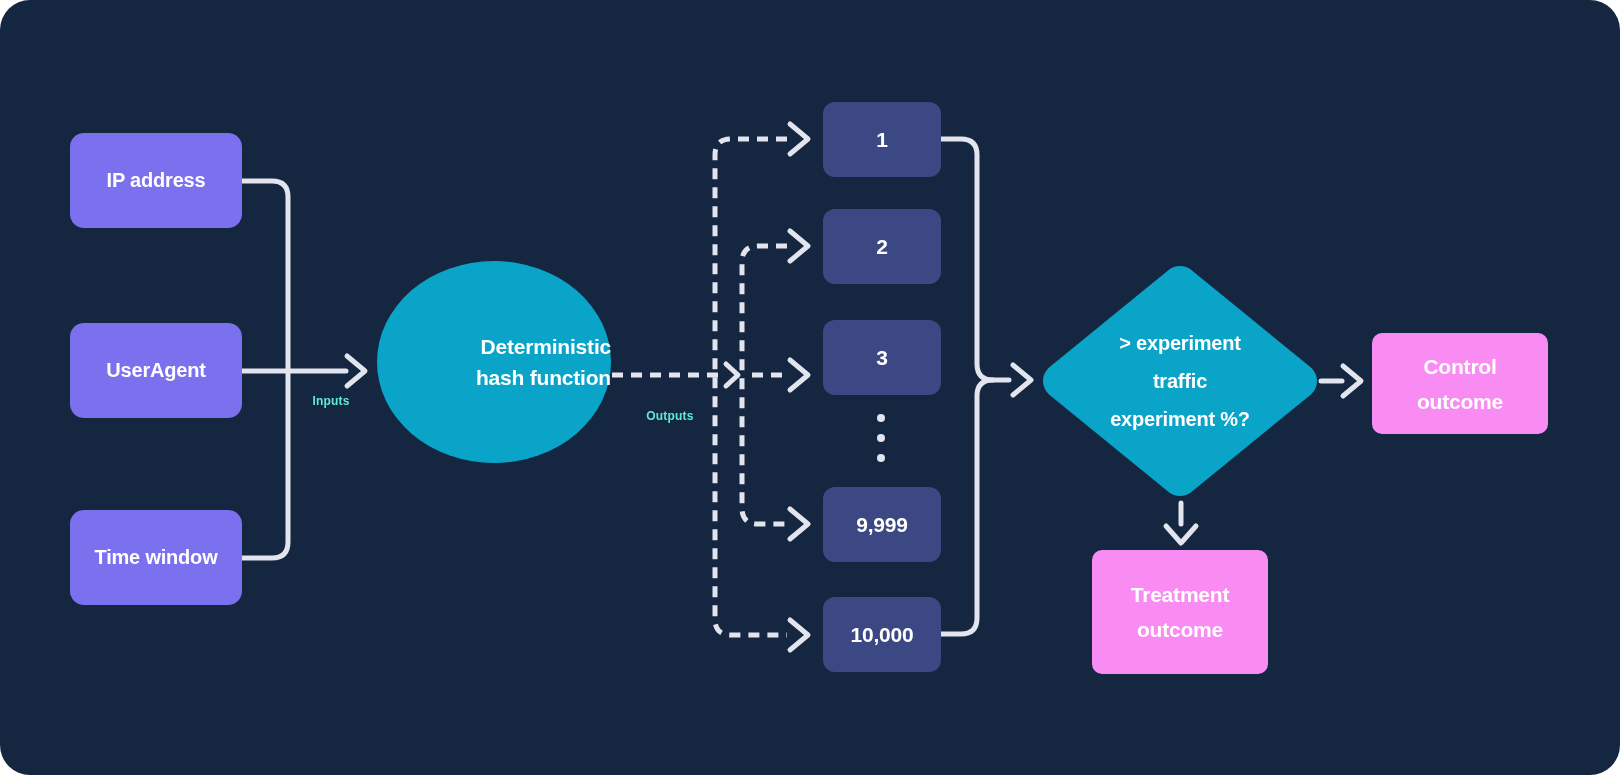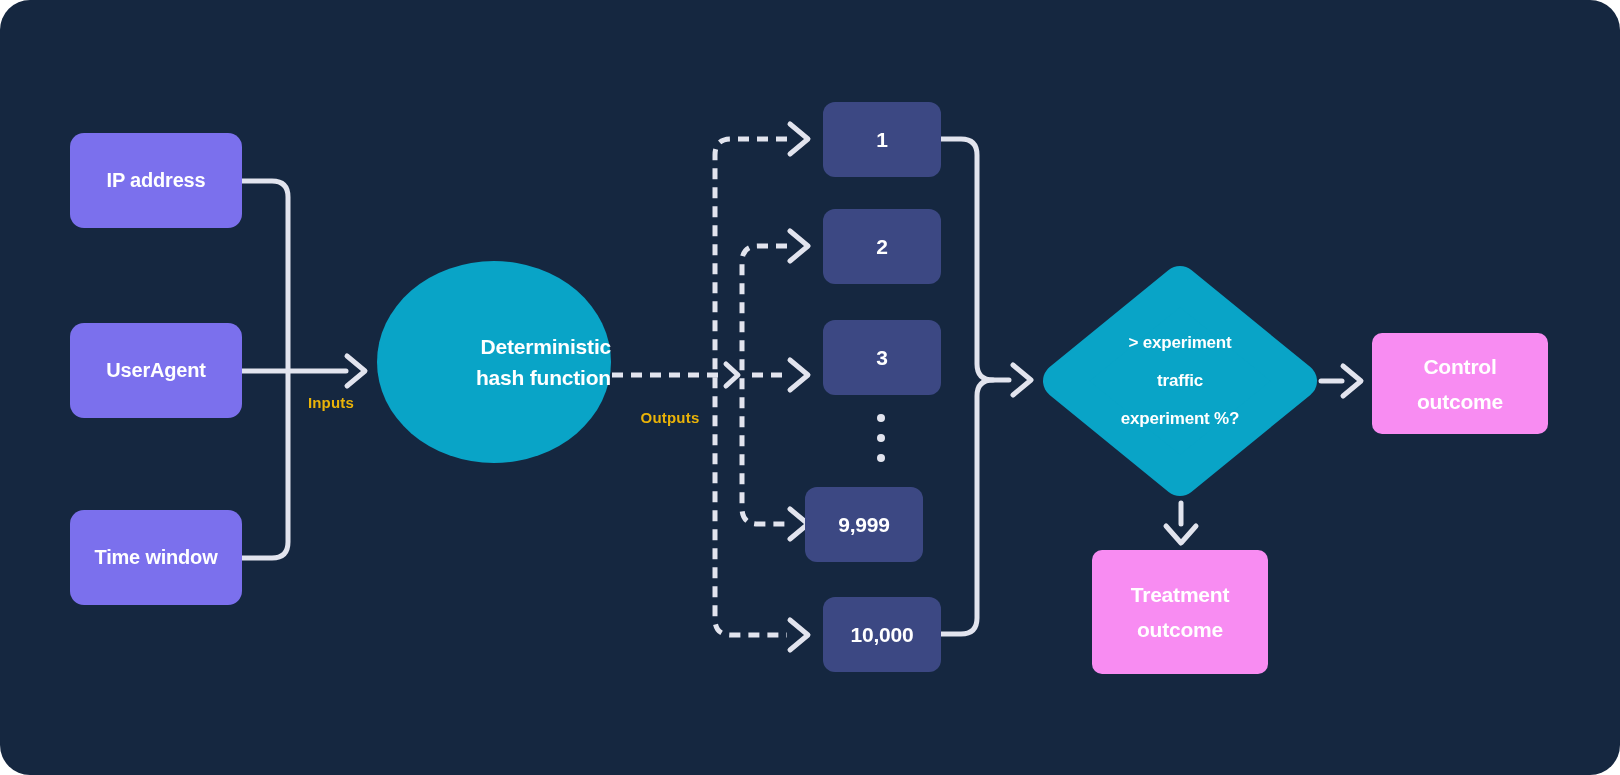--- a/index.html
+++ b/index.html
@@ -17,26 +17,26 @@
     flex-direction:column;color:#ffffff;font-weight:700;text-align:center;
     letter-spacing:-0.2px;
   }
   .input-node{width:172px;height:95px;background:#7b70ed;border-radius:14px;font-size:20px;}
   .bucket{width:118px;height:75px;background:#3c4883;border-radius:12px;font-size:21px;}
   .hash-ellipse{
     left:377px;top:261px;width:234px;height:202px;background:#09a4c7;border-radius:50%;
     font-size:21px;line-height:31px;align-items:flex-end;
   }
   .decision-text{
-    left:1070px;top:319px;width:220px;height:124px;font-size:17px;line-height:38px;
+    left:1070px;top:319px;width:220px;height:124px;font-size:20px;line-height:38px;
     background:transparent;
   }
   .outcome-node{background:#f88cf2;border-radius:10px;font-size:21px;line-height:35px;}
   .flow-label{
-    position:absolute;z-index:2;color:#eab308;font-weight:700;font-size:15px;
+    position:absolute;z-index:2;color:#5eead4;font-weight:700;font-size:12px;
     text-align:center;letter-spacing:0.2px;
   }
 </style>
 </head>
 <body>
 
 <div class="stage">
   <div class="panel">
 
     <svg class="wires" width="1620" height="775" viewBox="0 0 1620 775">
@@ -97,21 +97,21 @@
 
     <div class="node bucket" style="left:823px;top:102px;">
       <span>1</span>
     </div>
     <div class="node bucket" style="left:823px;top:209px;">
       <span>2</span>
     </div>
     <div class="node bucket" style="left:823px;top:320px;">
       <span>3</span>
     </div>
-    <div class="node bucket" style="left:805px;top:487px;">
+    <div class="node bucket" style="left:823px;top:487px;">
       <span>9,999</span>
     </div>
     <div class="node bucket" style="left:823px;top:597px;">
       <span>10,000</span>
     </div>
 
     <div class="node decision-text">
       <span>&gt; experiment</span>
       <span>traffic</span>
       <span>experiment %?</span>

